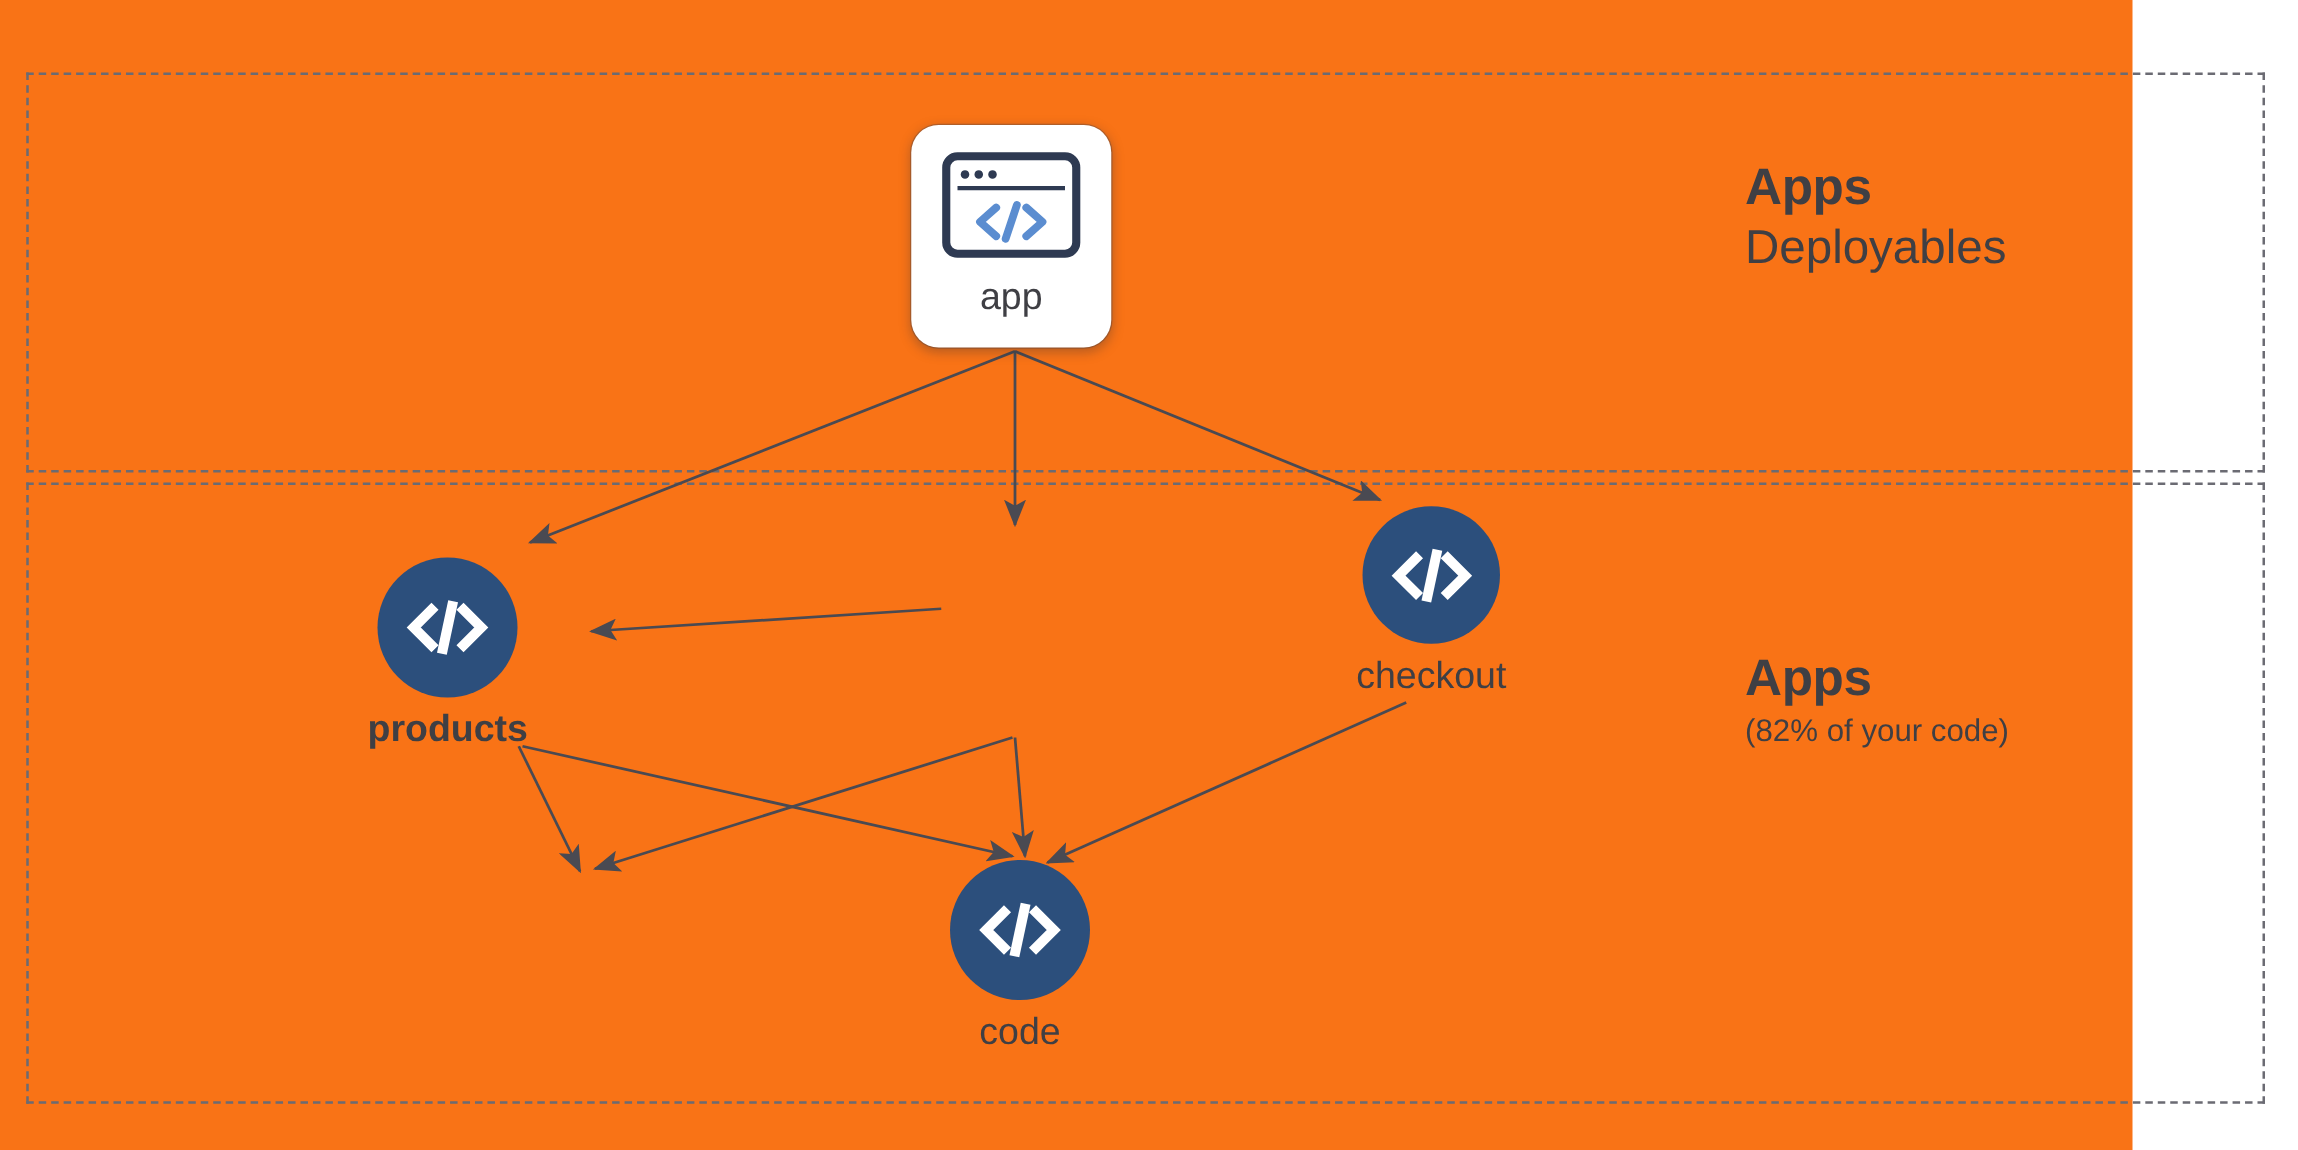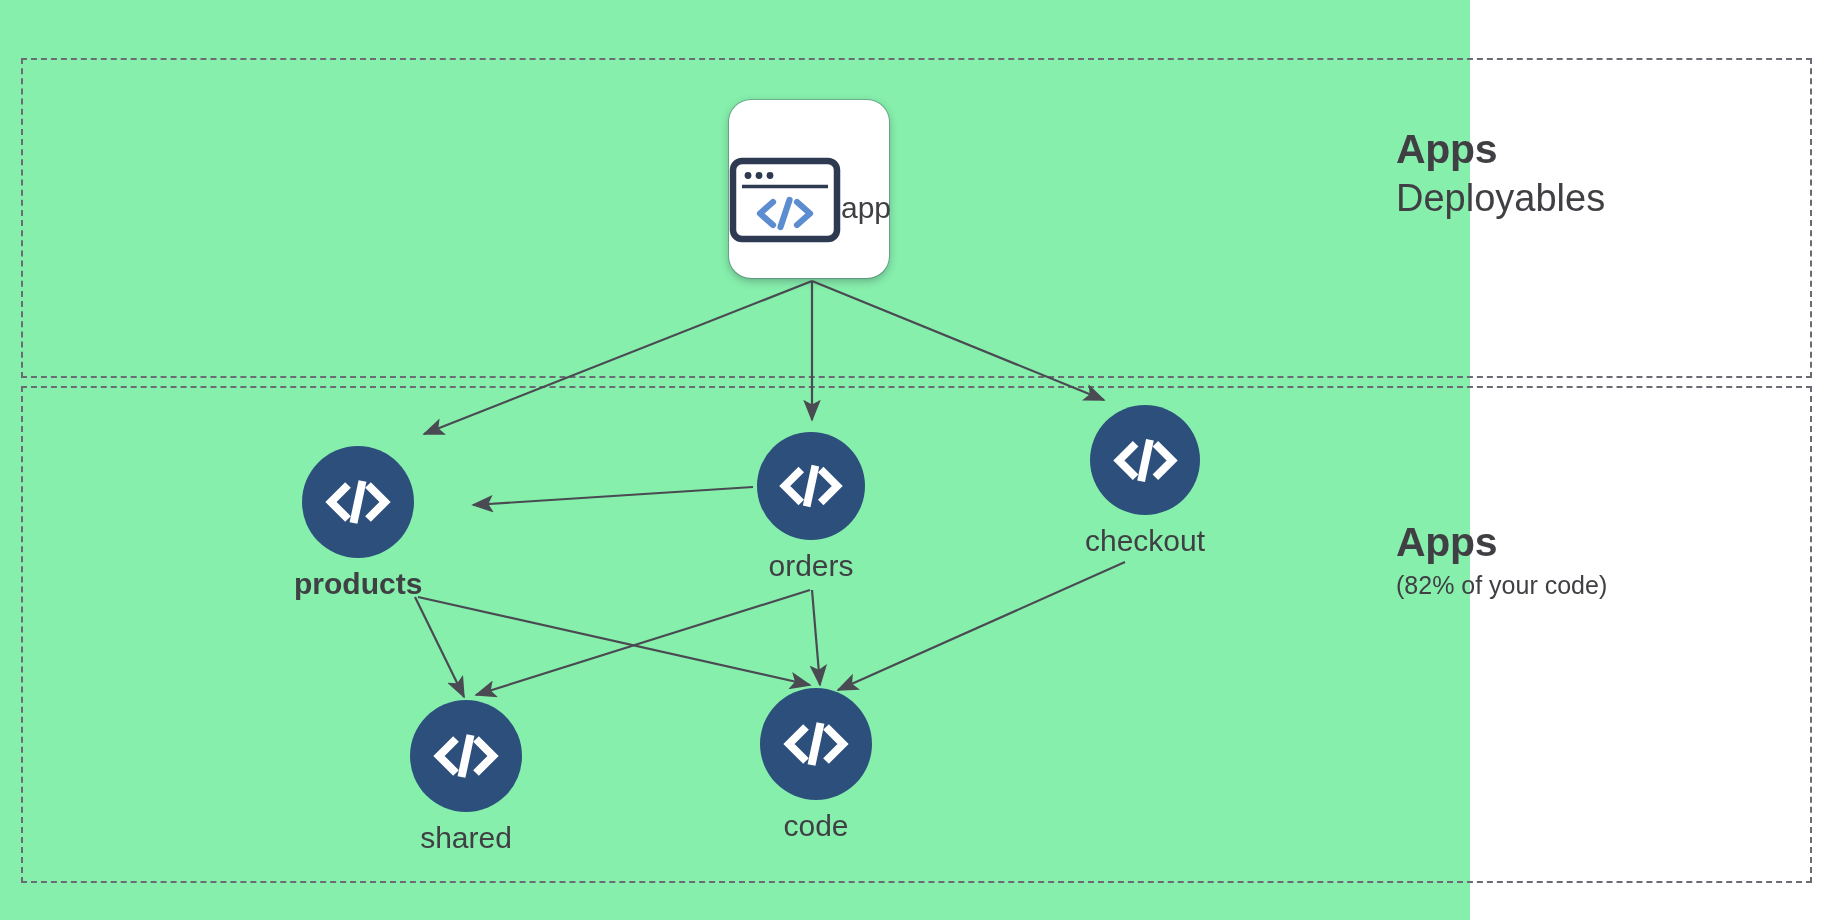--- a/index.html
+++ b/index.html
@@ -9,23 +9,23 @@
     background: #ffffff;
   }
   body {
     font-family: "Liberation Sans", "DejaVu Sans", sans-serif;
     width: 1838px;
     height: 920px;
     overflow: hidden;
   }
   #stage {
     position: relative;
-    width: 1470px;
+    width: 1706px;
     height: 920px;
-    background: #86efac;
+    background: #f97316;
   }
 
   
   .region {
     position: absolute;
     border: 2px dashed #6b6b73;
     box-sizing: border-box;
     background: transparent;
   }
   #region-apps {
@@ -95,21 +95,21 @@
     left: 729px;
     top: 100px;
     width: 160px;
     height: 178px;
     background: #ffffff;
     border-radius: 22px;
     box-shadow: 0 3px 9px rgba(40,44,56,0.34),
                 0 0 0 1px rgba(55,62,78,0.30);
     z-index: 4;
     display: flex;
-    flex-direction: row;
+    flex-direction: column;
     align-items: center;
     justify-content: flex-start;
     padding-top: 21px;
     box-sizing: border-box;
   }
   .browser-icon {
     width: 112px;
     height: 86px;
     display: block;
   }
@@ -220,58 +220,34 @@
         <g stroke="#ffffff" stroke-width="8" fill="none" stroke-linecap="butt" stroke-linejoin="miter">
           <polyline points="26,19 9,36 26,53"></polyline>
           <polyline points="46,19 63,36 46,53"></polyline>
           <line x1="40.5" y1="15" x2="31.5" y2="57"></line>
         </g>
       </svg>
     </span>
     <span class="node-label">products</span>
   </div>
 
-  <div class="node-circle" id="node-orders">
-    <span class="circle-disc">
-      <svg viewBox="0 0 72 72" width="70" height="70" xmlns="http://www.w3.org/2000/svg">
-        <g stroke="#ffffff" stroke-width="8" fill="none" stroke-linecap="butt" stroke-linejoin="miter">
-          <polyline points="26,19 9,36 26,53"></polyline>
-          <polyline points="46,19 63,36 46,53"></polyline>
-          <line x1="40.5" y1="15" x2="31.5" y2="57"></line>
-        </g>
-      </svg>
-    </span>
-    <span class="node-label">orders</span>
-  </div>
 
   <div class="node-circle" id="node-checkout">
     <span class="circle-disc">
       <svg viewBox="0 0 72 72" width="71" height="71" xmlns="http://www.w3.org/2000/svg">
         <g stroke="#ffffff" stroke-width="8" fill="none" stroke-linecap="butt" stroke-linejoin="miter">
           <polyline points="26,19 9,36 26,53"></polyline>
           <polyline points="46,19 63,36 46,53"></polyline>
           <line x1="40.5" y1="15" x2="31.5" y2="57"></line>
         </g>
       </svg>
     </span>
     <span class="node-label">checkout</span>
   </div>
 
-  <div class="node-circle" id="node-shared">
-    <span class="circle-disc">
-      <svg viewBox="0 0 72 72" width="72" height="72" xmlns="http://www.w3.org/2000/svg">
-        <g stroke="#ffffff" stroke-width="8" fill="none" stroke-linecap="butt" stroke-linejoin="miter">
-          <polyline points="26,19 9,36 26,53"></polyline>
-          <polyline points="46,19 63,36 46,53"></polyline>
-          <line x1="40.5" y1="15" x2="31.5" y2="57"></line>
-        </g>
-      </svg>
-    </span>
-    <span class="node-label">shared</span>
-  </div>
 
   <div class="node-circle" id="node-core">
     <span class="circle-disc">
       <svg viewBox="0 0 72 72" width="72" height="72" xmlns="http://www.w3.org/2000/svg">
         <g stroke="#ffffff" stroke-width="8" fill="none" stroke-linecap="butt" stroke-linejoin="miter">
           <polyline points="26,19 9,36 26,53"></polyline>
           <polyline points="46,19 63,36 46,53"></polyline>
           <line x1="40.5" y1="15" x2="31.5" y2="57"></line>
         </g>
       </svg>

